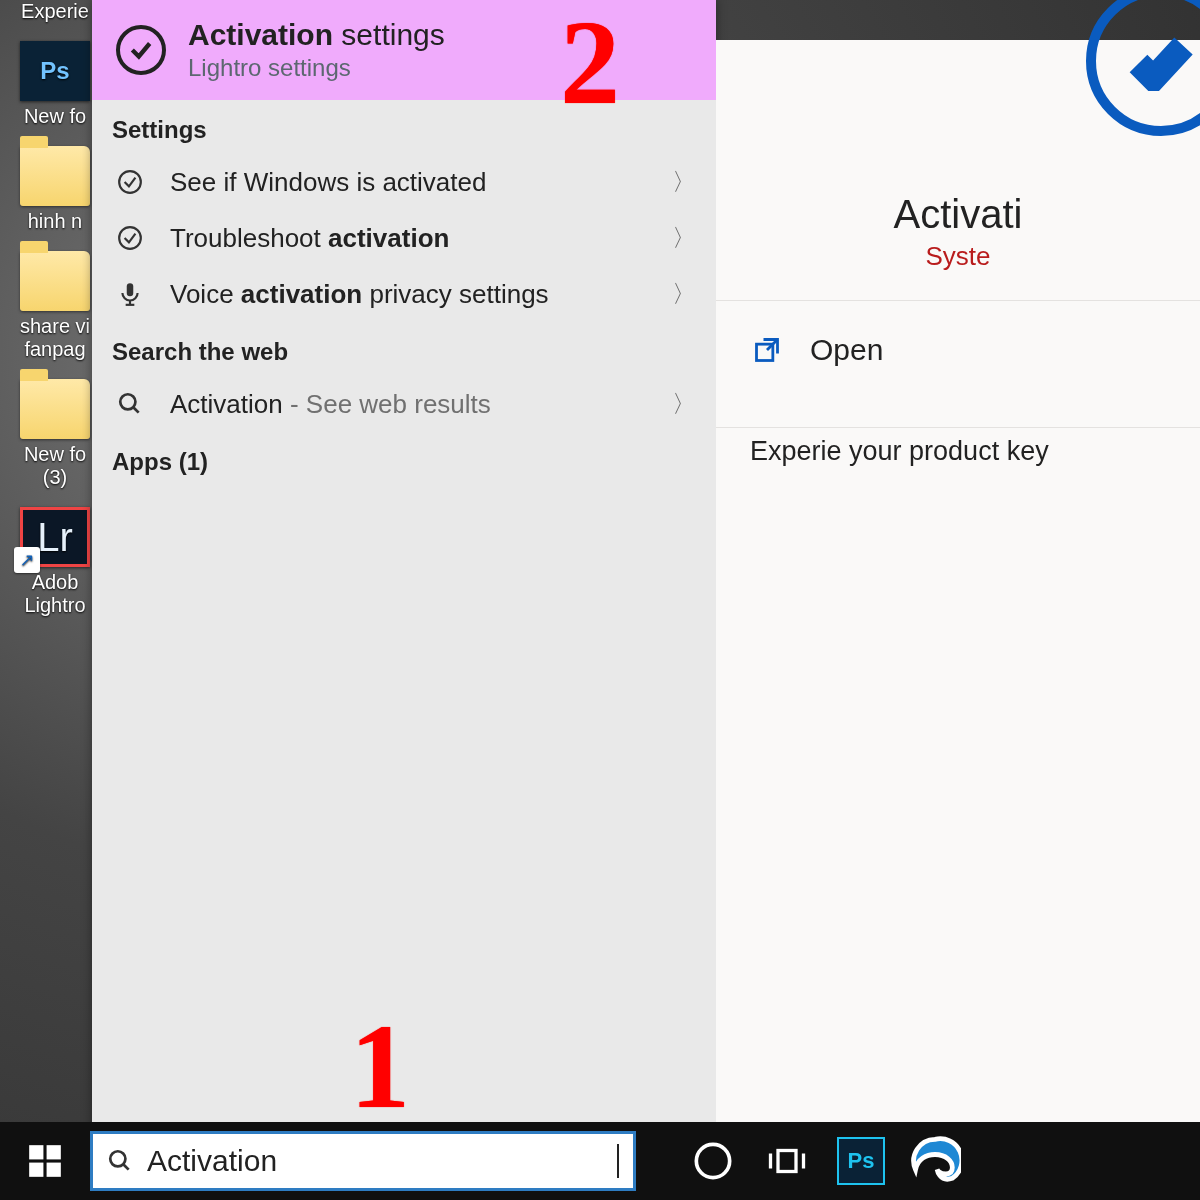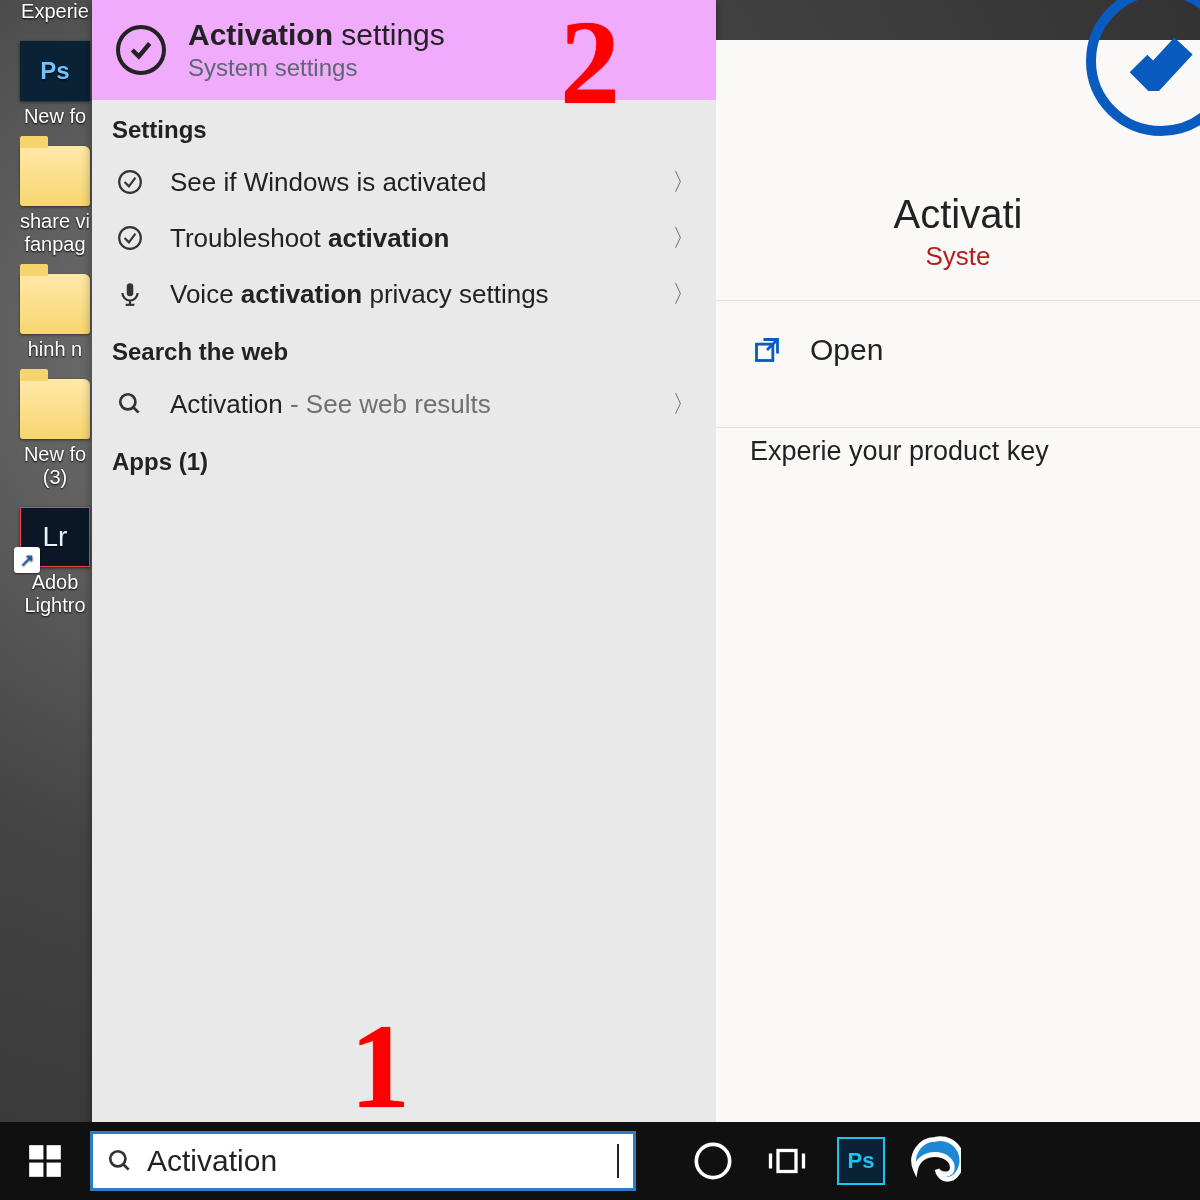--- a/index.html
+++ b/index.html
@@ -16,22 +16,22 @@
   .d-icon { width:110px; text-align:center; color:#fff; font-size:20px;
     text-shadow:0 1px 2px #000; margin-bottom:18px; }
   .d-icon .thumb { width:70px; height:60px; margin:0 auto 4px; position:relative; }
   .folder { background:linear-gradient(#ffe9a8,#f7d56e); border-radius:2px 6px 3px 3px;
     box-shadow:0 1px 3px rgba(0,0,0,.5);}
   .folder::before { content:""; position:absolute; top:-10px; left:0; width:28px; height:12px;
     background:#f7d56e; border-radius:2px 2px 0 0;}
   .ps-thumb { background:#0a2236; border:1px solid #0a2236; display:flex; align-items:center;
     justify-content:center; color:#72c3ff; font-weight:bold; font-size:24px;
     box-shadow:0 1px 3px rgba(0,0,0,.6);}
-  .lr-thumb { background:#0b1726; border:1px solid #ef4444; display:flex; align-items:center;
-    justify-content:center; color:#e6f1fb; font-weight:300; font-size:28px;
+  .lr-thumb { background:#0b1726; border:3px solid #ef4444; display:flex; align-items:center;
+    justify-content:center; color:#e6f1fb; font-weight:300; font-size:40px;
     box-shadow:0 1px 3px rgba(0,0,0,.6);}
   .lr-wrap { position:relative; width:70px; height:60px; margin:0 auto 4px;}
   .lr-wrap .arrow { position:absolute; bottom:-6px; left:-6px; width:26px; height:26px;
     background:#fff; border-radius:3px; display:flex; align-items:center; justify-content:center;
     color:#1261b7; font-size:18px; box-shadow:0 1px 2px rgba(0,0,0,.5);}
 
   
   .search-panel { position:absolute; left:92px; bottom:60px; top:0; width:624px;
     background:#e9e9e9; box-shadow:0 0 10px rgba(0,0,0,.4);}
   .best-match { background:#f0abfc; padding:18px 20px 18px 24px; display:flex; align-items:center; gap:22px;}
@@ -99,26 +99,26 @@
   <div class="icon-col">
     <div class="d-icon">
       <div>Experie</div>
     </div>
     <div class="d-icon">
       <div class="thumb ps-thumb">Ps</div>
       <div>New fo</div>
     </div>
     <div class="d-icon">
       <div class="thumb folder"></div>
+      <div>hinh n</div>
+    </div>
+    <div class="d-icon">
+      <div class="thumb folder"></div>
       <div style="white-space:pre-line">share vi
 fanpag</div>
-    </div>
-    <div class="d-icon">
-      <div class="thumb folder"></div>
-      <div>hinh n</div>
     </div>
     <div class="d-icon">
       <div class="thumb folder"></div>
       <div style="white-space:pre-line">New fo
 (3)</div>
     </div>
     <div class="d-icon">
       <div class="lr-wrap">
         <div class="thumb lr-thumb" style="margin:0">Lr</div>
         <div class="arrow">↗</div>
@@ -132,21 +132,21 @@
     <div class="best-match">
       <div class="check-circle">
         <svg viewBox="0 0 24 24">
             <polyline points="4 12 10 18 20 6"></polyline>
           </svg>
       </div>
       <div>
         <div class="bm-title">
           <b>Activation</b><span> settings</span>
         </div>
-        <div class="bm-sub">System settings</div>
+        <div class="bm-sub">Lightro settings</div>
       </div>
     </div>
 
     <div class="section-h">Settings</div>
 
     <div class="row">
       <div class="ic chk">
         <svg viewBox="0 0 24 24" fill="none" stroke="#333" stroke-width="2">
             <circle cx="12" cy="12" r="10"></circle>
             <polyline points="7 12 11 16 17 8"></polyline>

